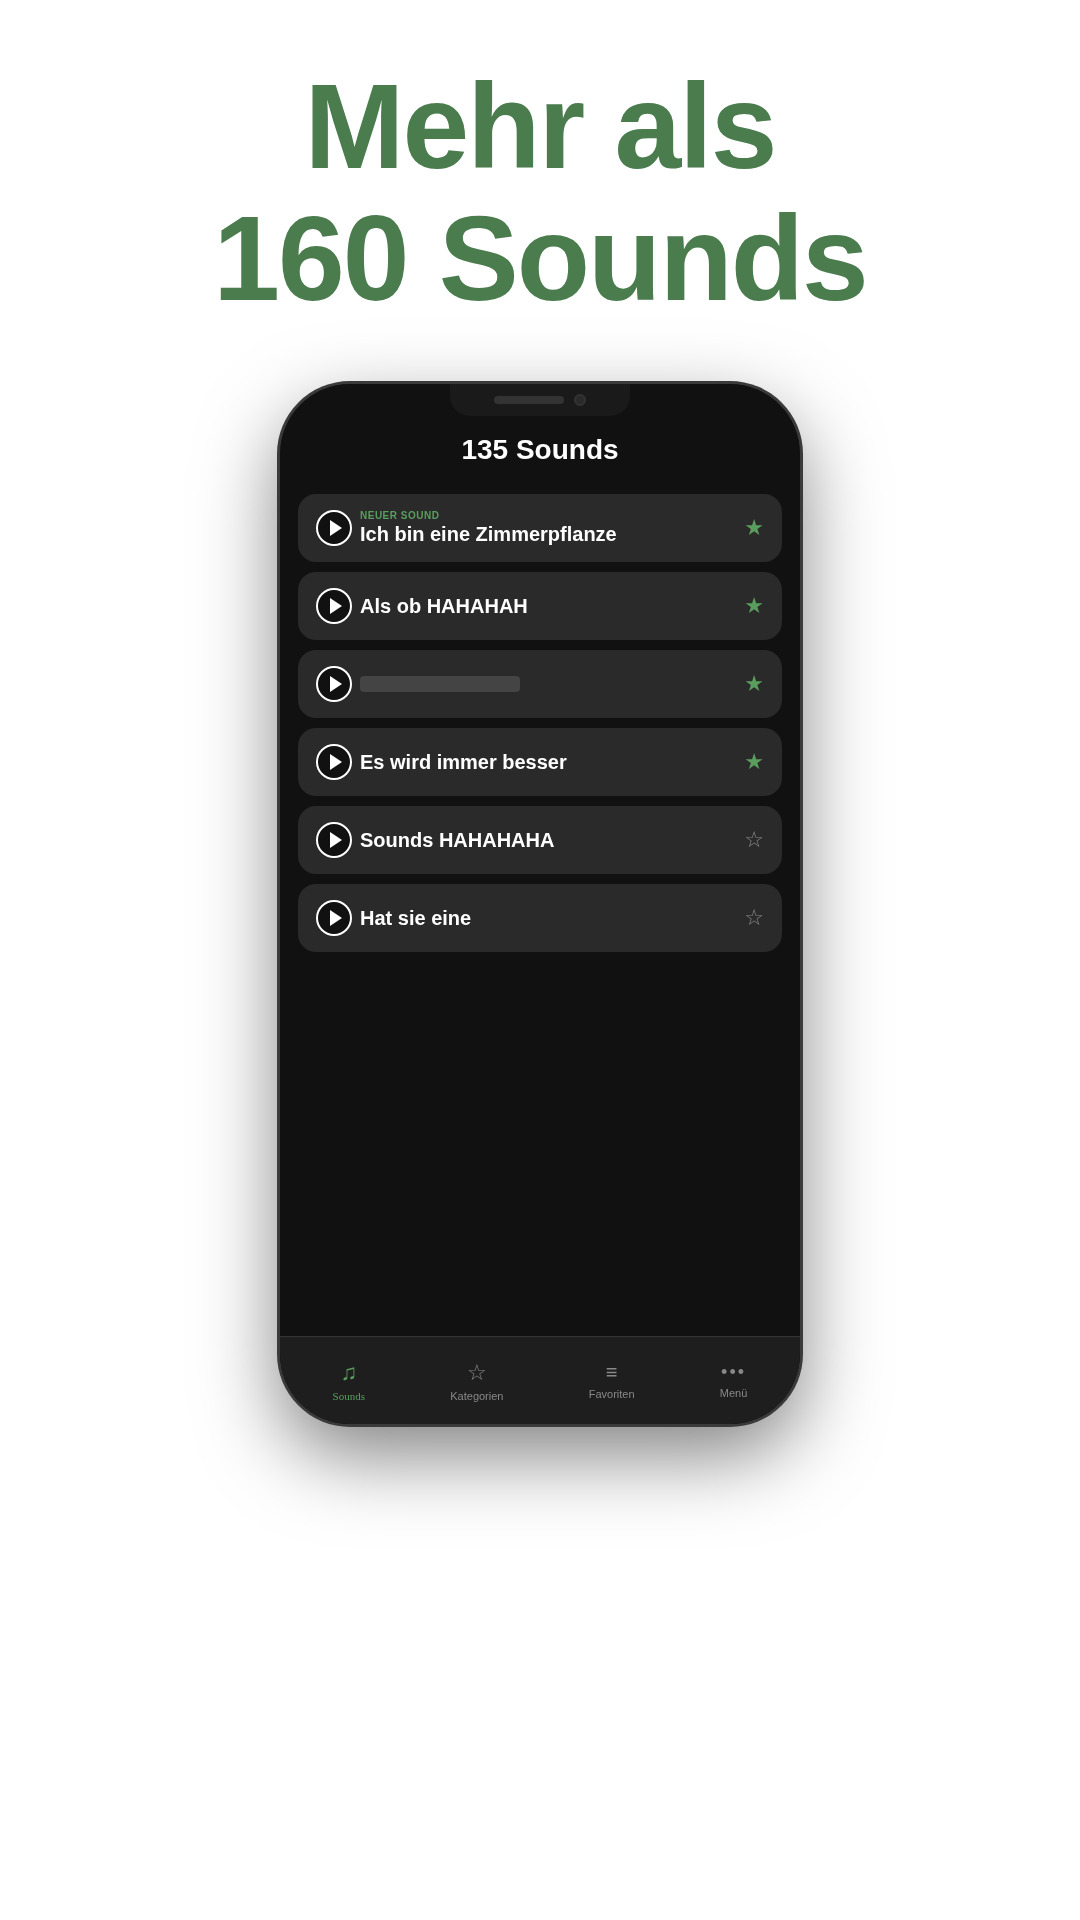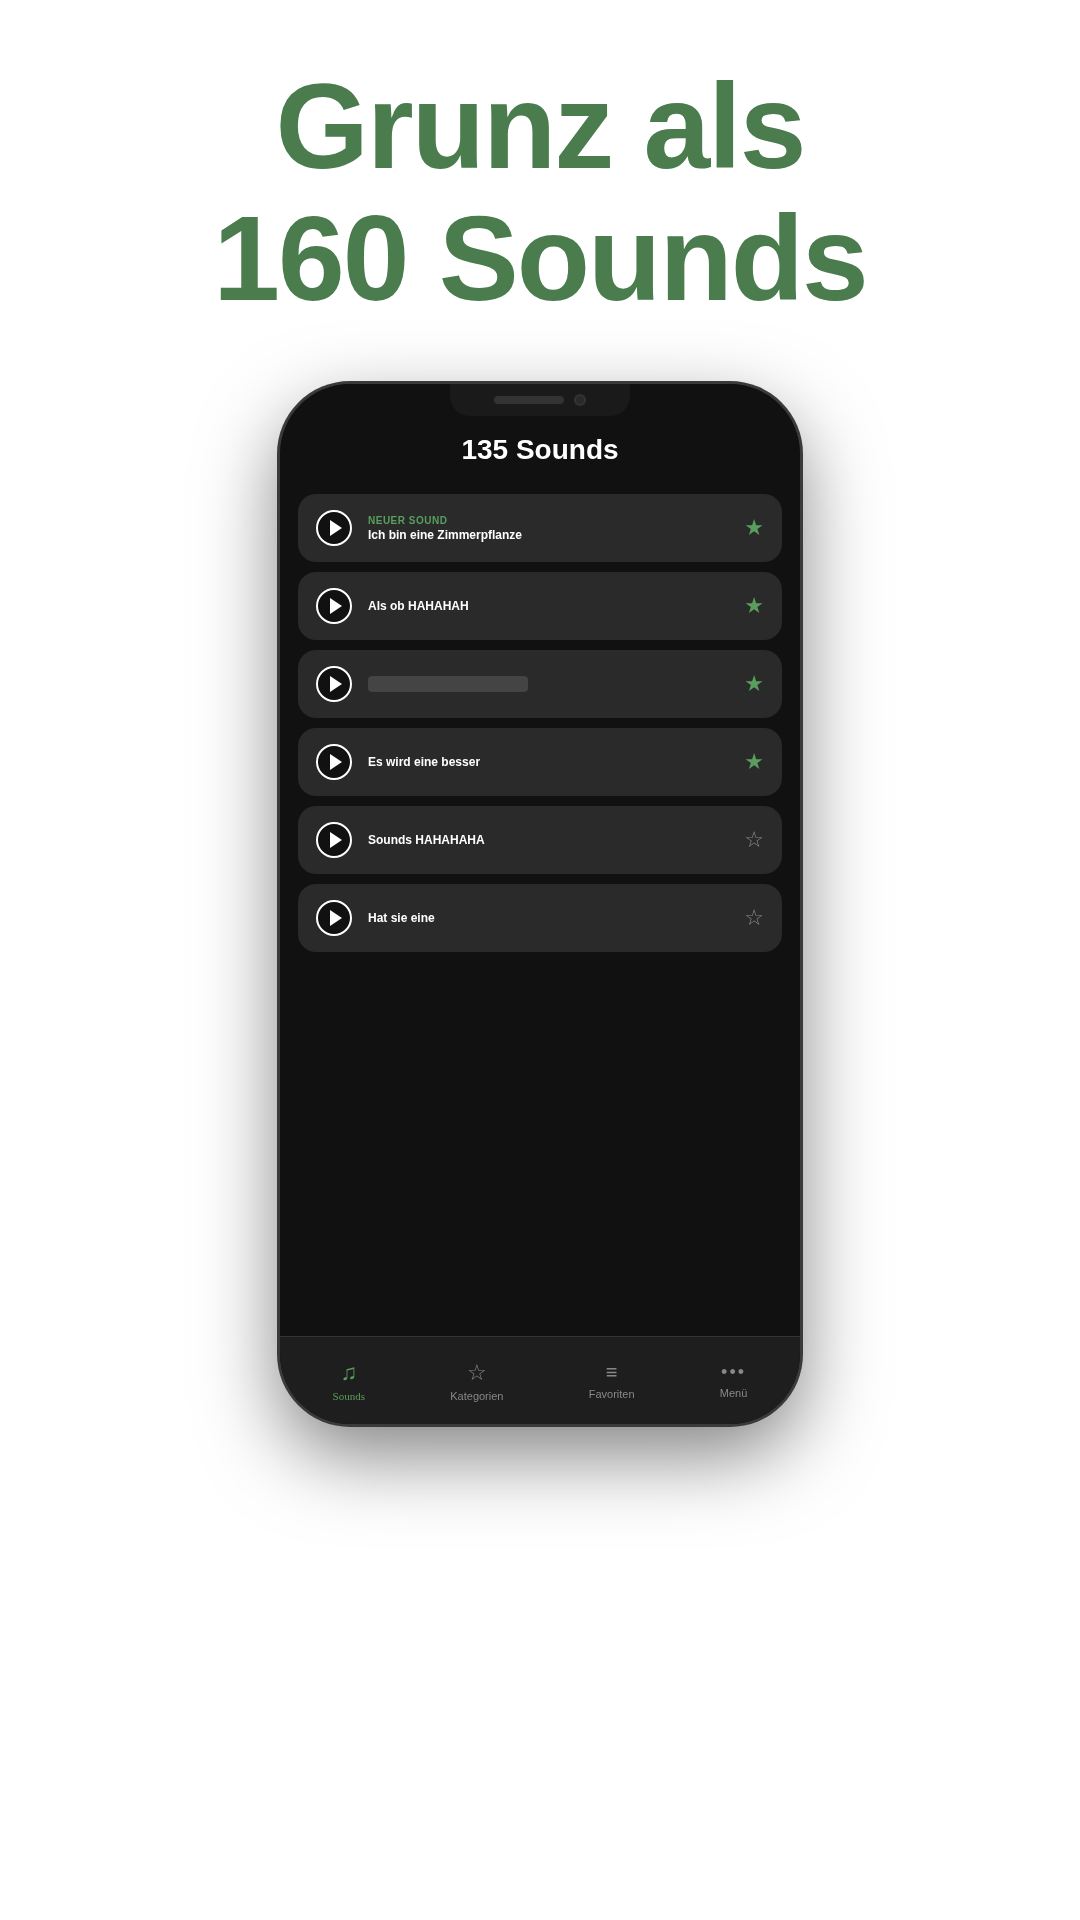--- a/index.html
+++ b/index.html
@@ -134,21 +134,21 @@
       gap: 10px;
       overflow: hidden;
     }
 
     .sound-item {
       background: #2a2a2a;
       border-radius: 18px;
       padding: 16px 18px;
       display: flex;
       align-items: center;
-      gap: 16px;
+      gap: 8px;
       cursor: pointer;
     }
 
     .play-btn {
       width: 36px;
       height: 36px;
       border-radius: 50%;
       background: #111;
       border: 2px solid #fff;
       display: flex;
@@ -175,21 +175,21 @@
 
     .sound-tag {
       font-size: 10px;
       font-weight: 700;
       color: #5a9e5e;
       letter-spacing: 0.5px;
       text-transform: uppercase;
     }
 
     .sound-name {
-      font-size: 12px;
+      font-size: 20px;
       font-weight: 600;
       color: #ffffff;
     }
 
     .sound-name-placeholder {
       height: 16px;
       background: #444;
       border-radius: 4px;
       width: 160px;
     }
@@ -251,21 +251,21 @@
     }
 
     .nav-icon-inactive {
       color: #888;
     }
   </style>
 </head>
 <body>
 
 <h1 class="hero-title">
-  <span>Grunz als</span><br>
+  <span>Mehr als</span><br>
   <span>160 Sounds</span>
 </h1>
 
 <div class="phone-wrapper">
   <div class="phone-frame">
     <div class="phone-screen">
 
       <div class="notch">
         <div class="notch-pill"></div>
         <div class="notch-camera"></div>
@@ -306,21 +306,21 @@
             <div class="sound-name-placeholder"></div>
           </div>
           <span class="star-icon star-filled">★</span>
         </div>
 
         <div class="sound-item">
           <div class="play-btn">
             <div class="play-icon"></div>
           </div>
           <div class="sound-info">
-            <span class="sound-name">Es wird eine besser</span>
+            <span class="sound-name">Es wird immer besser</span>
           </div>
           <span class="star-icon star-filled">★</span>
         </div>
 
         <div class="sound-item">
           <div class="play-btn">
             <div class="play-icon"></div>
           </div>
           <div class="sound-info">
             <span class="sound-name">Sounds HAHAHAHA</span>

